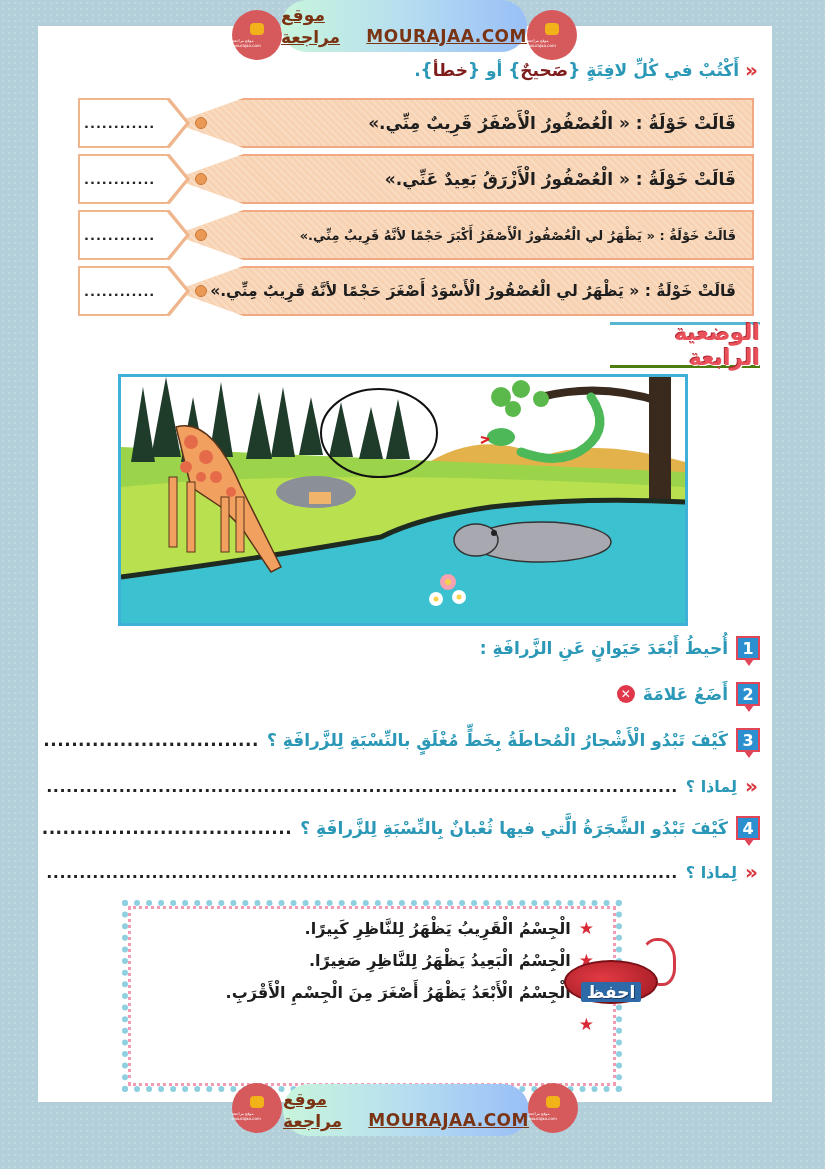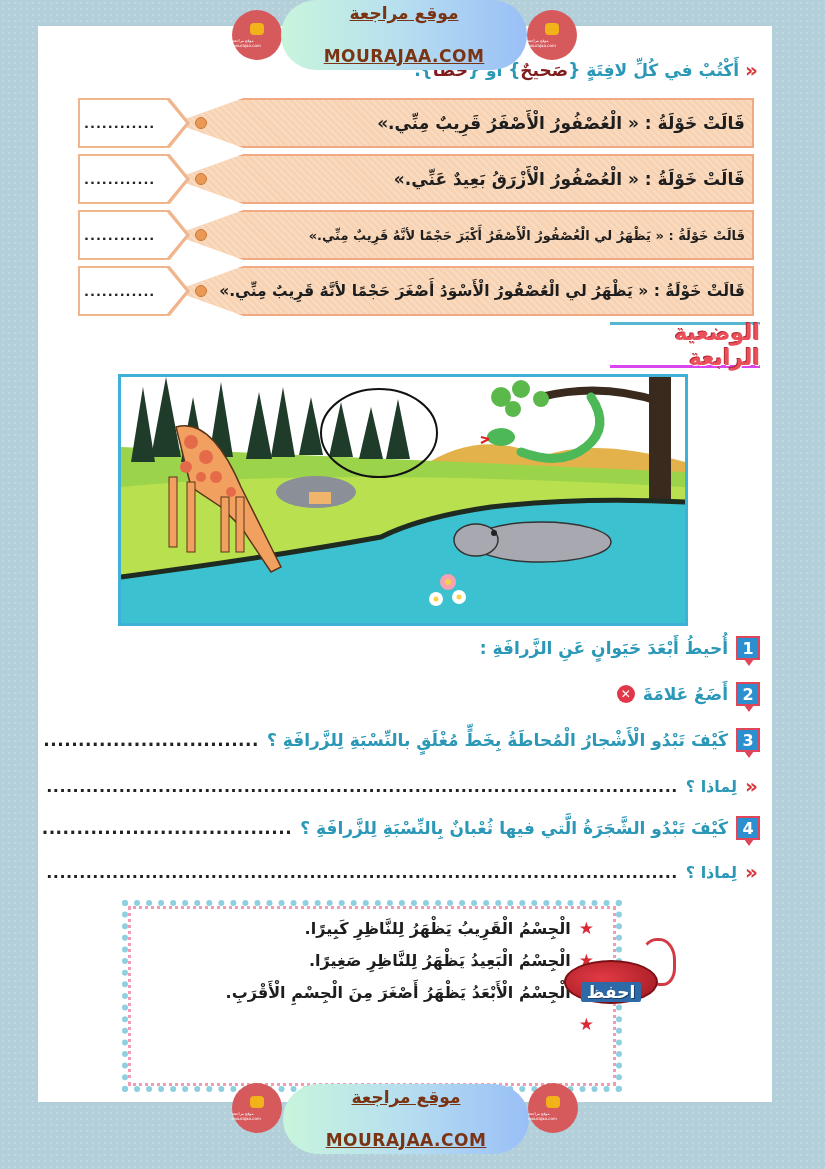--- a/index.html
+++ b/index.html
@@ -12,23 +12,23 @@
     position: relative;
   }
   .page {
     position: absolute; left: 38px; top: 26px; width: 734px; height: 1076px;
     background: #ffffff;
   }
   .rtl { direction: rtl; }
 
   
   .wm-pill {
-    position: absolute; width: 246px; height: 70px; border-radius: 35px;
+    position: absolute; width: 246px; height: 52px; border-radius: 35px;
     background: linear-gradient(90deg, #c8f5dc 0%, #b6def0 50%, #99bff7 100%);
-    display: flex; flex-direction: column; align-items: center; justify-content: center;
+    display: flex; flex-direction: row; align-items: center; justify-content: center;
     color: #7a3414; font-weight: bold; text-decoration: underline; z-index: 5;
   }
   .wm-pill .ar { font-size: 17px; line-height: 22px; }
   .wm-pill .en { font-size: 17px; line-height: 24px; letter-spacing: 0.5px; margin-top: 20px; }
   .wm-logo {
     position: absolute; width: 50px; height: 50px; border-radius: 50%;
     background: #d65a5c; z-index: 5;
     display: flex; flex-direction: column; align-items: center; justify-content: center;
   }
   .wm-logo .book { width: 14px; height: 12px; border-radius: 4px; background: #f2b21a; margin-bottom: 3px; }
@@ -62,29 +62,29 @@
     background: #f8d3b3;
     background-image: repeating-linear-gradient(45deg, rgba(255,255,255,0.18) 0 2px, transparent 2px 5px);
     border: 2px solid #f0a983;
     clip-path: polygon(12% 0, 100% 0, 100% 100%, 12% 100%, 0 50%);
   }
   .sign .pin {
     position: absolute; left: 117px; top: 19px; width: 12px; height: 12px; border-radius: 50%;
     background: #ea9a56; border: 1px solid #c97838; z-index: 2;
   }
   .sign .text {
-    position: absolute; right: 9px; top: 0; height: 50px; left: 150px;
+    position: absolute; right: 18px; top: 0; height: 50px; left: 150px;
     display: flex; align-items: center; justify-content: flex-start;
     font-size: 17px; font-weight: bold; color: #1e1e1e; white-space: nowrap;
   }
 
   
   .sec-title {
     position: absolute; right: 12px; top: 296px; width: 150px; height: 46px;
-    border-top: 3px solid #57b7d1; border-bottom: 3px solid #d946ef;
+    border-top: 3px solid #57b7d1; border-bottom: 3px solid #4d7c0f;
     display: flex; align-items: center; justify-content: center;
     font-size: 22px; font-weight: bold; color: #e9505a;
     text-shadow: 1px 1px 0 #fff, -1px -1px 0 #b02a34;
   }
 
   
   .scene {
     position: absolute; left: 80px; top: 348px; width: 570px; height: 252px;
     border: 3px solid #3fb0d8; overflow: hidden; background: #ffffff;
   }

